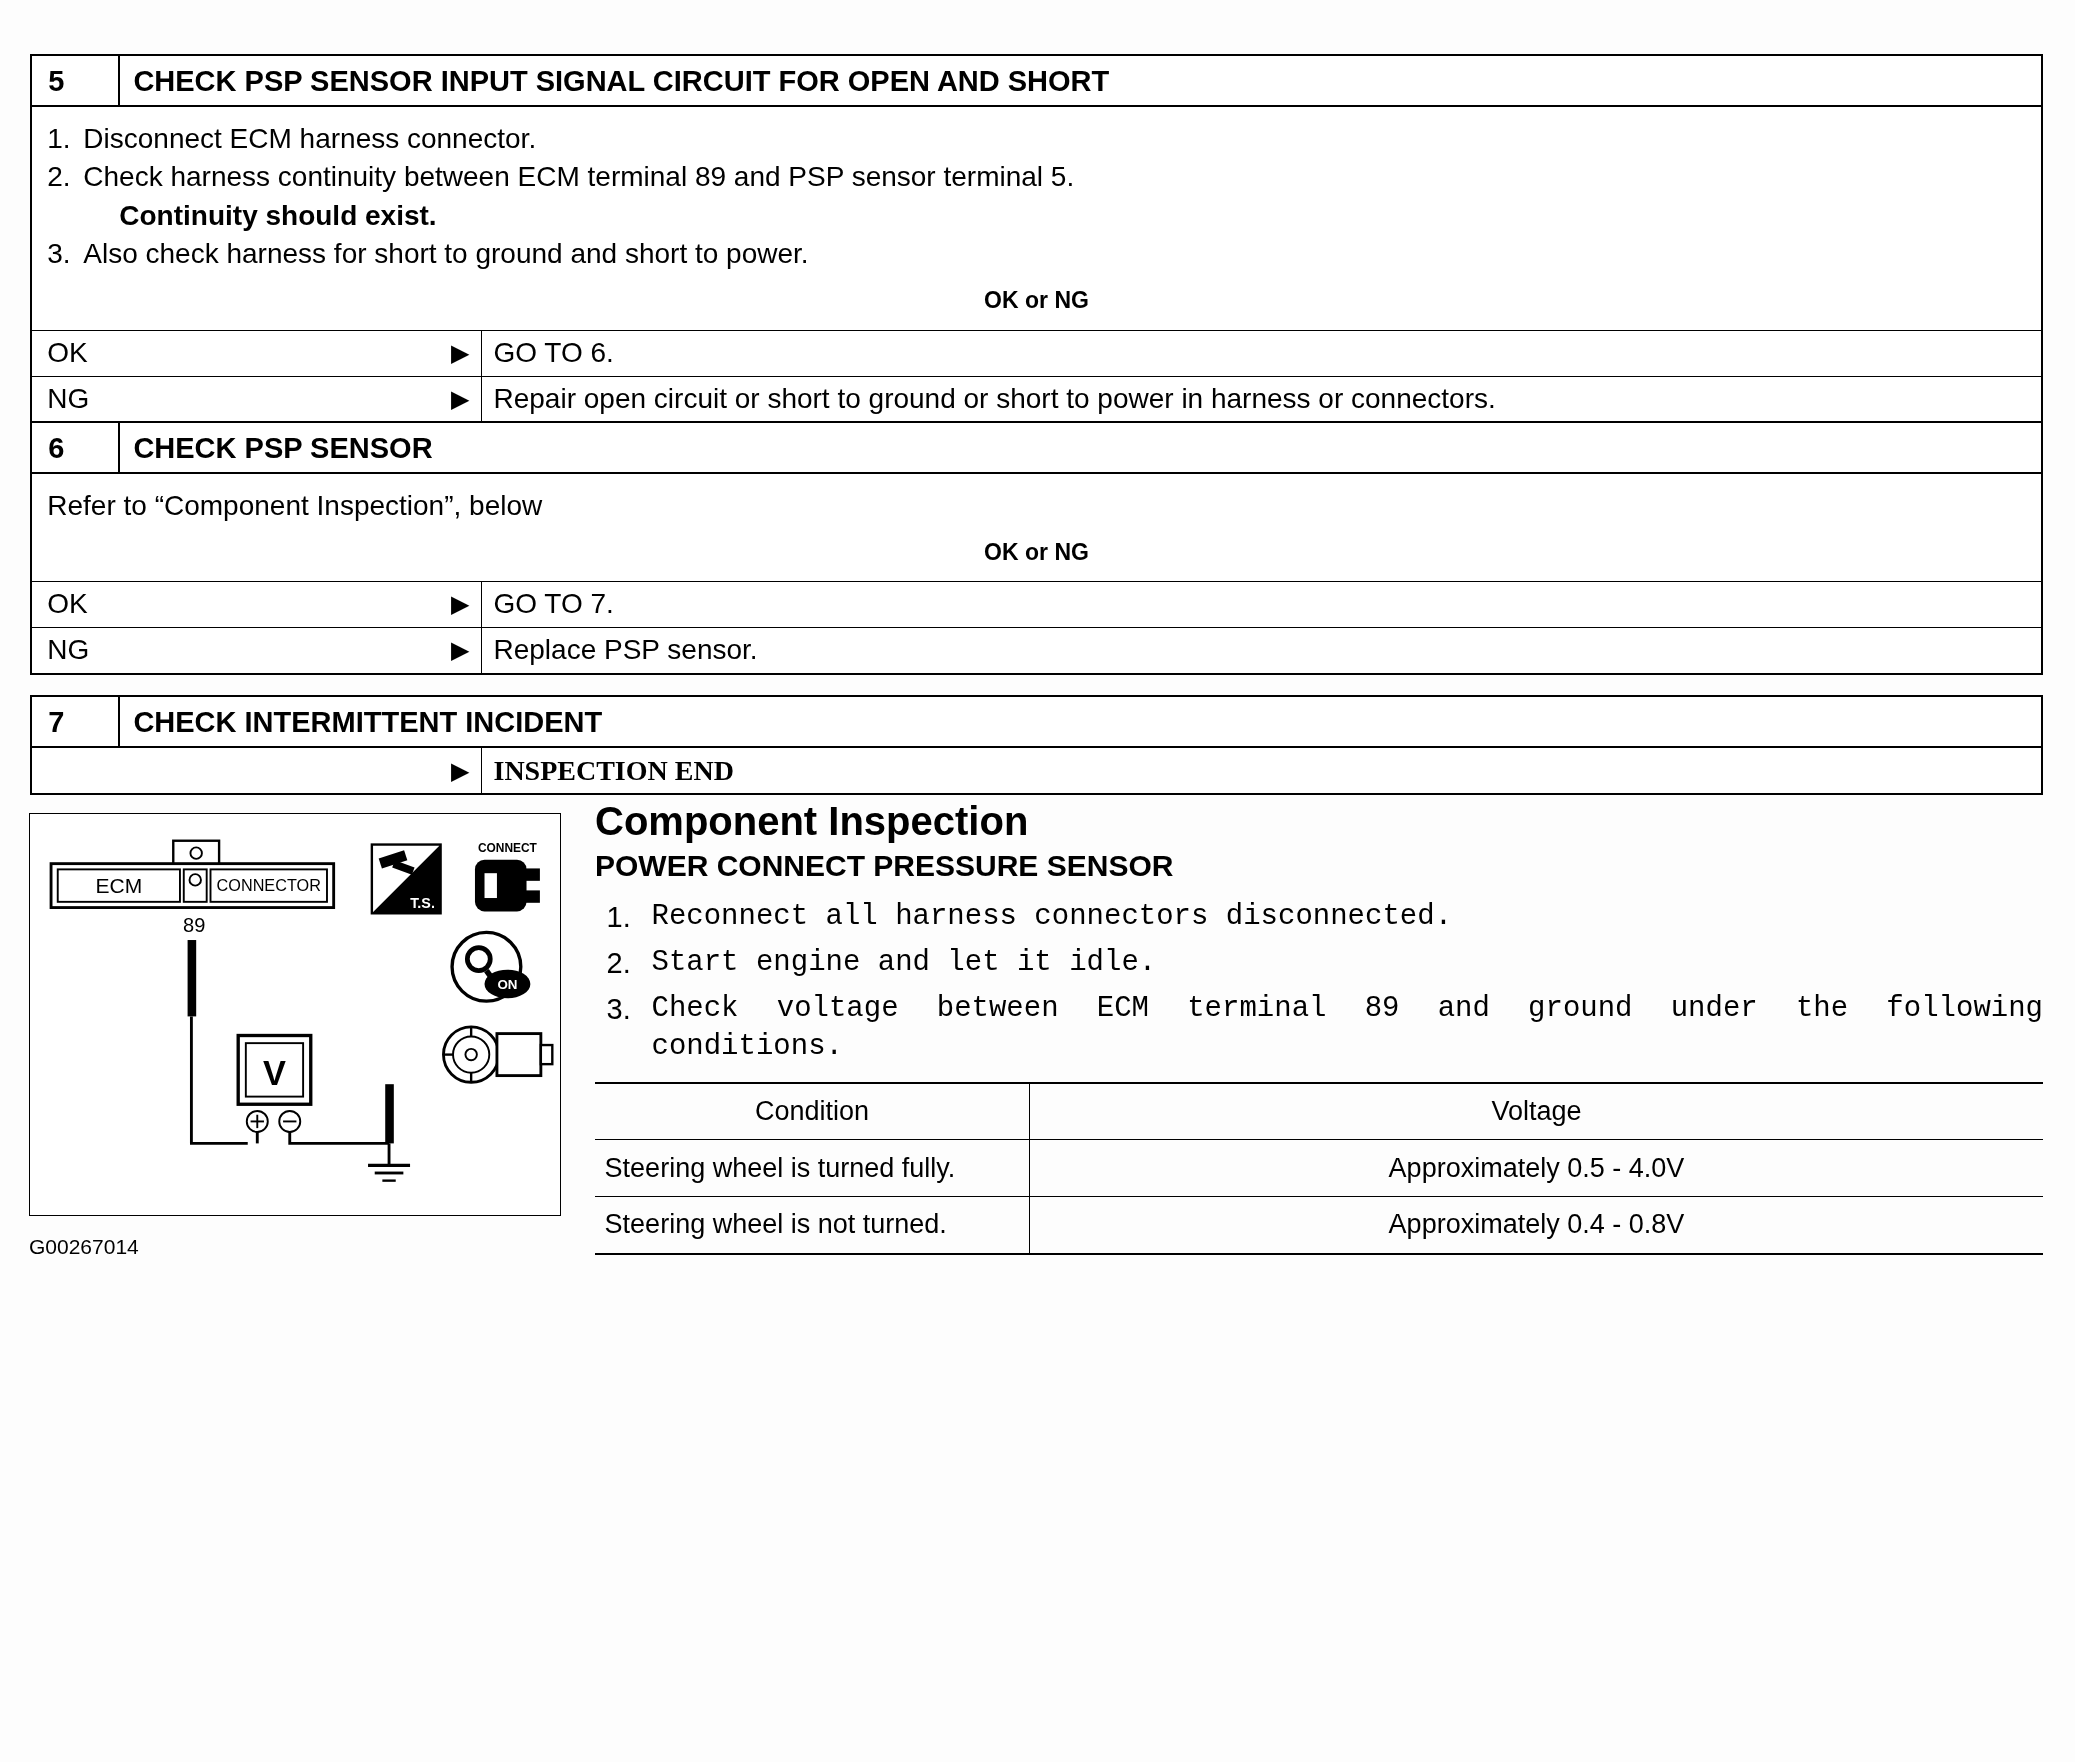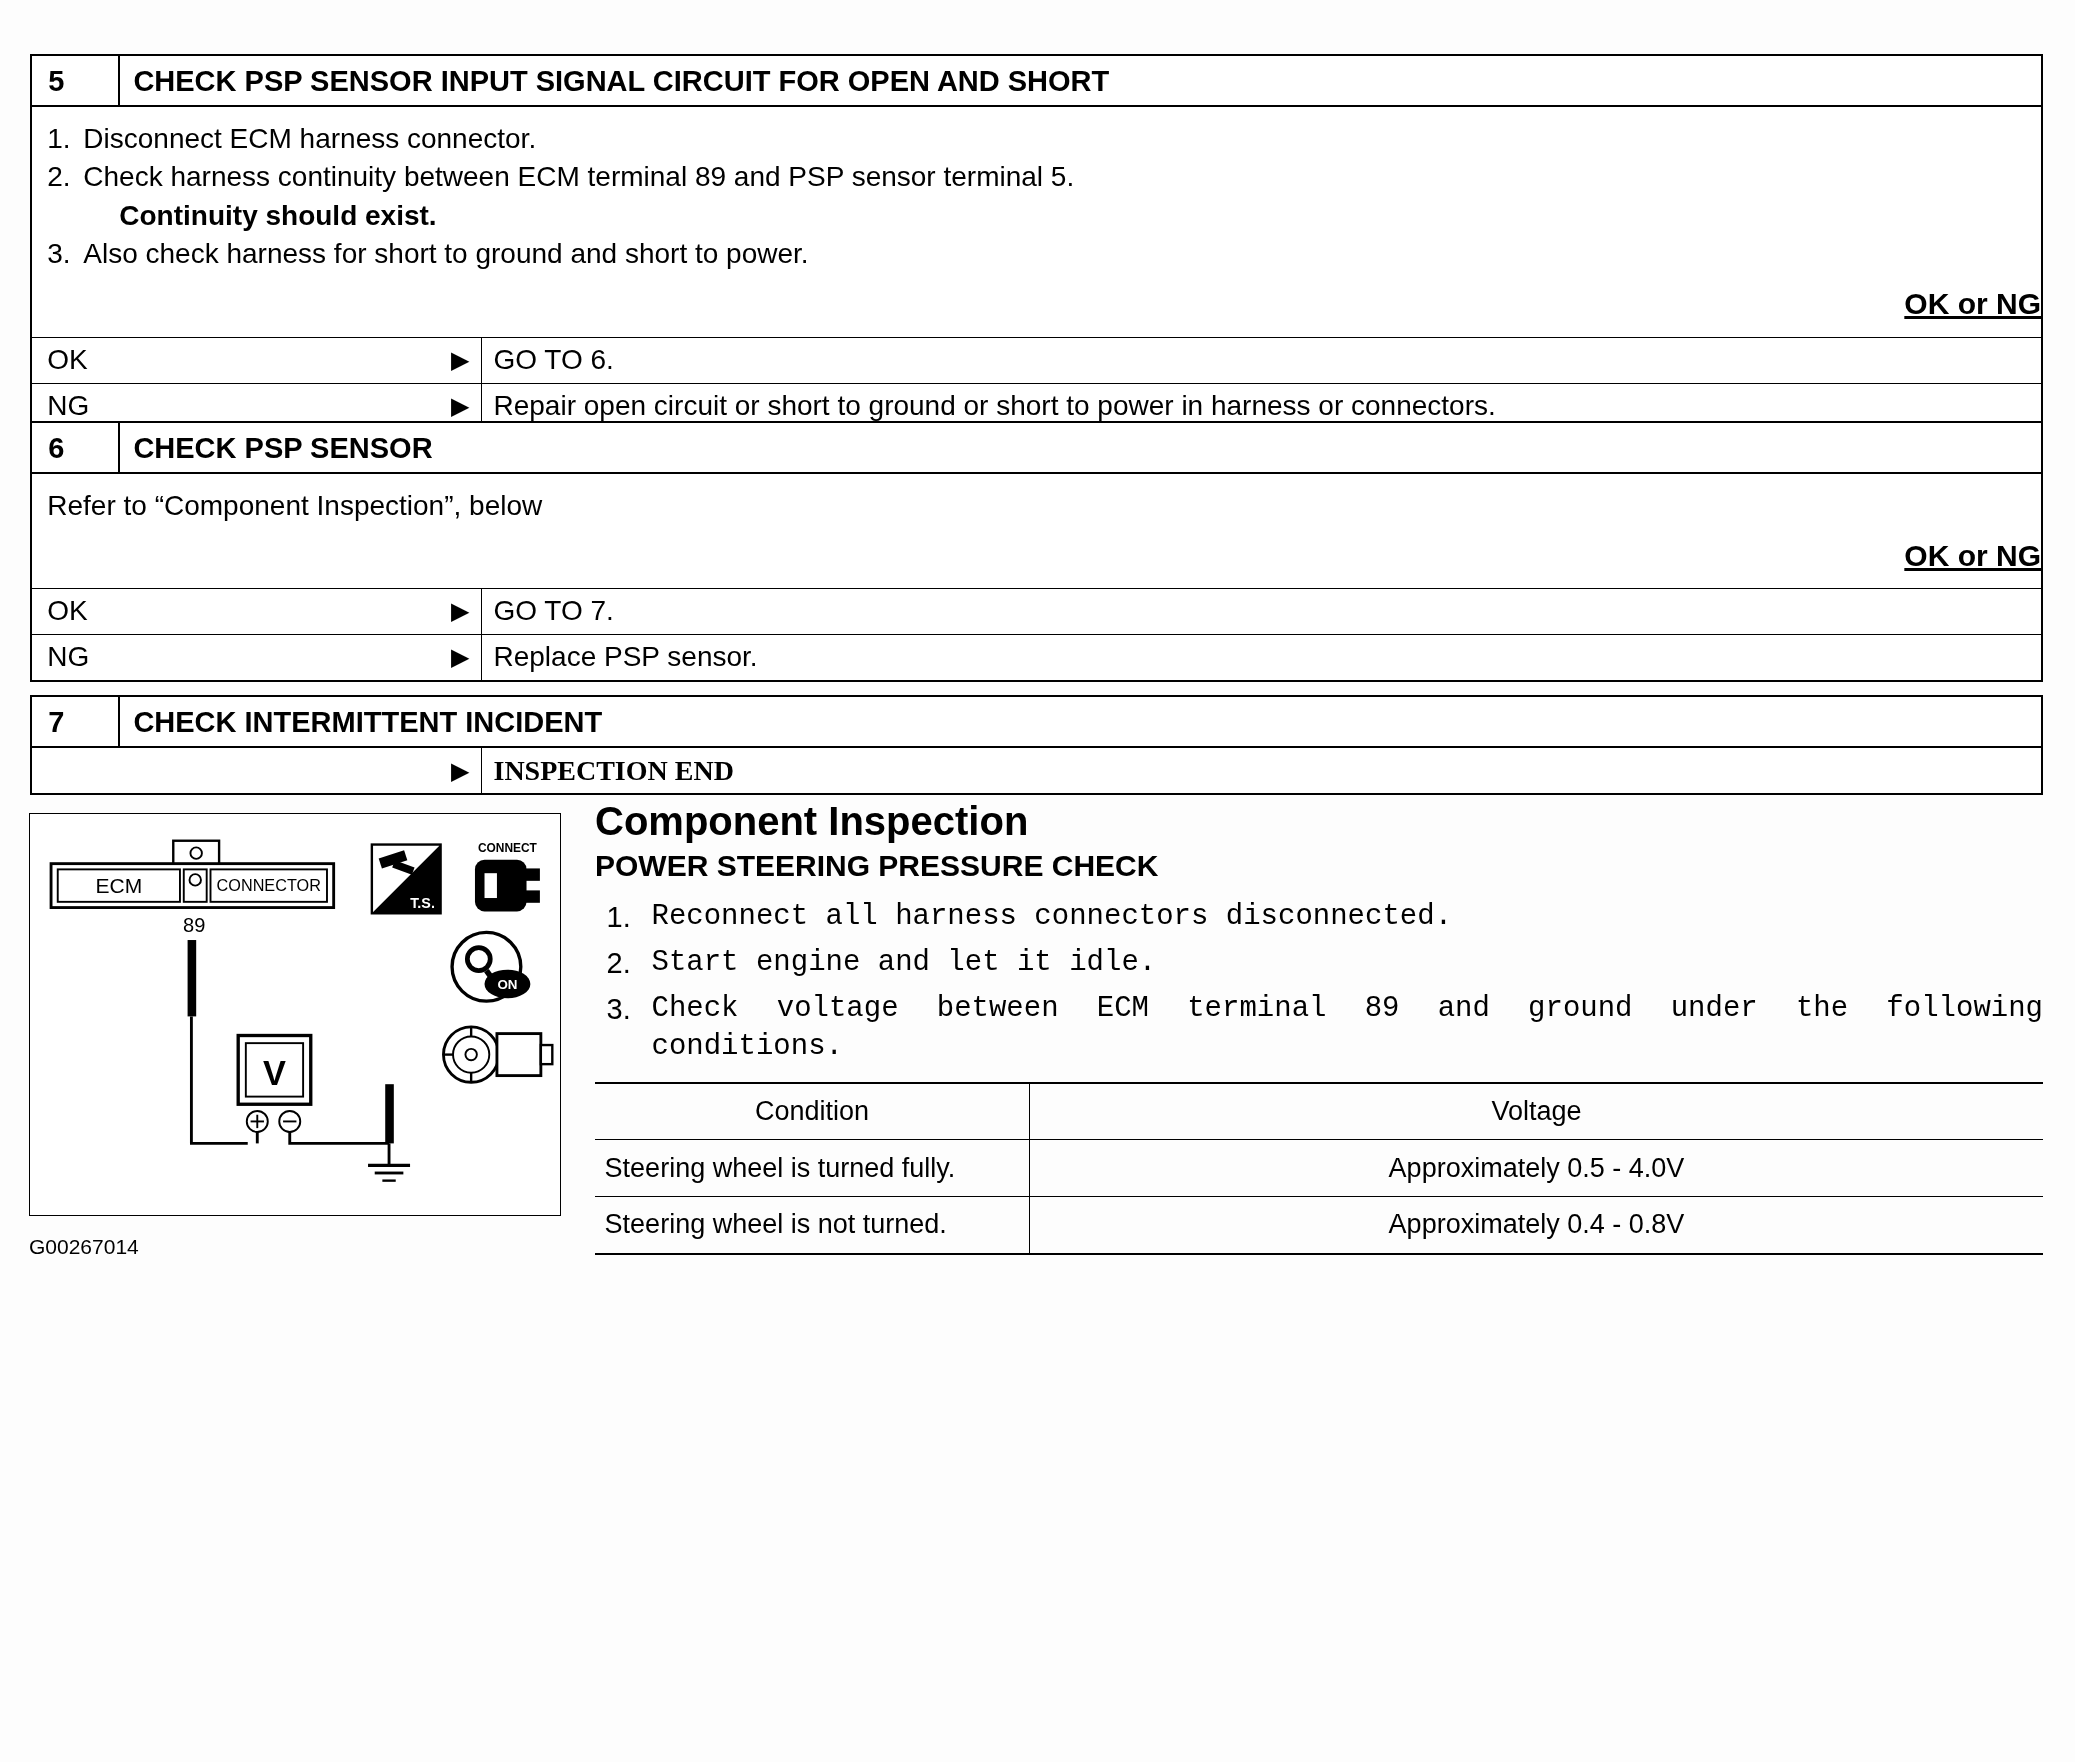--- a/index.html
+++ b/index.html
@@ -23,21 +23,21 @@
   .step-header { display: flex; border-bottom: 2.9px solid #000; font-weight: bold; font-size: 29px; align-items: stretch; }
   .step-num { width: 88px; box-sizing: border-box; padding: 8.6px 0 7.6px 16.3px; border-right: 2.9px solid #000; flex-shrink: 0; }
   .step-title { padding: 8.6px 13.4px 7.6px 13.4px; }
 
   .step-body { padding: 12.4px 19px 3.8px 15.3px; font-size: 28px; line-height: 1.38; }
   .li { display: flex; }
   .li-num { width: 36px; flex-shrink: 0; }
   .li-text { flex: 1; }
   .li-note { font-weight: bold; margin-left: 72px; }
 
-  .okng { text-align: right; font-weight: bold; font-size: 30px; padding: 9.6px 0 15.3px 0; text-decoration: underline; }
+  .okng { text-align: center; font-weight: bold; font-size: 23px; padding: 9.6px 0 15.3px 0; }
 
   .result-row { display: flex; border-top: 1.9px solid #000; font-size: 28px; align-items: stretch; min-height: 45px; }
   .result-left {
     width: 450px; flex-shrink: 0; box-sizing: border-box;
     display: flex; justify-content: space-between; align-items: center;
     padding: 4.8px 11.5px 4.8px 15.3px; border-right: 1.9px solid #000;
   }
   .result-arrow { font-size: 24px; line-height: 1; }
   .result-action { display: flex; align-items: center; padding: 4.8px 11.5px; }
   .bold { font-weight: bold; font-family: Liberation Serif, serif; }
@@ -227,21 +227,21 @@
         <line x1="462" y1="271" x2="462" y2="281" stroke="#000" stroke-width="2.5"></line>
         <line x1="443" y1="252" x2="433" y2="252" stroke="#000" stroke-width="2.5"></line>
         <rect x="489" y="230" width="46" height="44" fill="#fff" stroke="#000" stroke-width="3"></rect>
         <rect x="535" y="242" width="12" height="20" fill="#fff" stroke="#000" stroke-width="2.5"></rect>
       </g>
     </svg>
   </div>
 
   <div id="right-col">
     <div class="ci-title">Component Inspection</div>
-    <div class="ci-subtitle">POWER STEERING PRESSURE CHECK</div>
+    <div class="ci-subtitle">POWER CONNECT PRESSURE SENSOR</div>
 
     <div class="ci-li">
       <span class="ci-num">1.</span>
       <span class="ci-text">Reconnect all harness connectors disconnected.</span>
     </div>
     <div class="ci-li">
       <span class="ci-num">2.</span>
       <span class="ci-text">Start engine and let it idle.</span>
     </div>
     <div class="ci-li">

